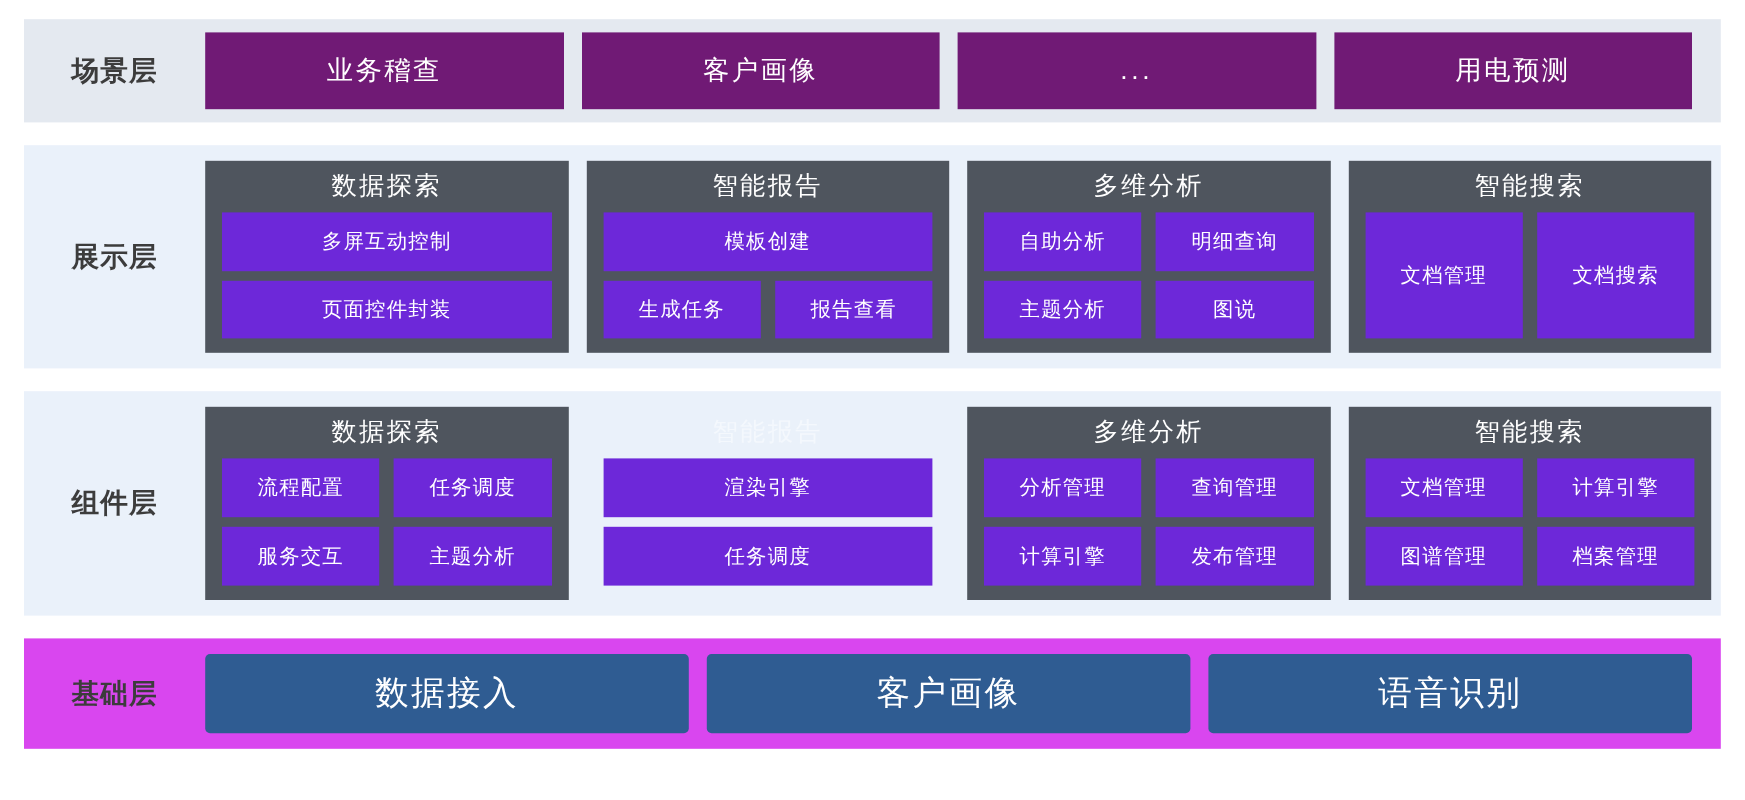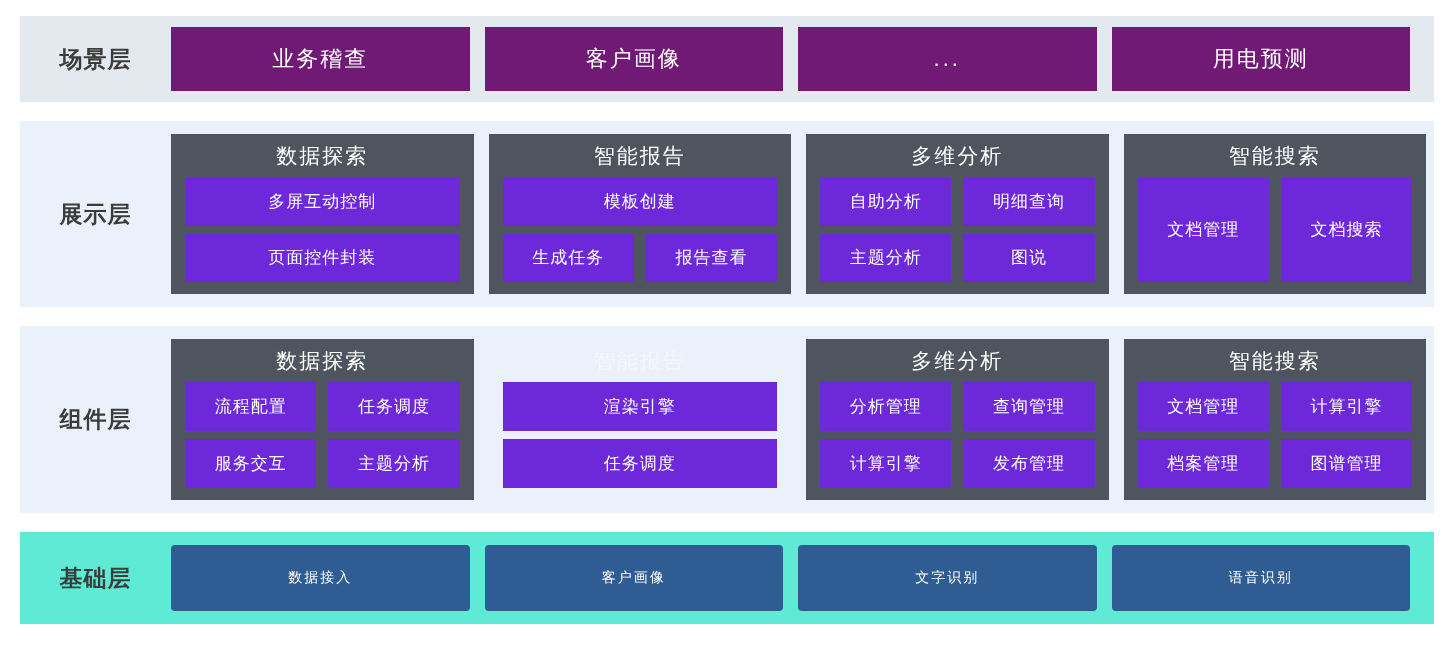--- a/index.html
+++ b/index.html
@@ -128,35 +128,35 @@
     color: #ffffff;
     display: flex;
     align-items: center;
     justify-content: center;
     font-size: 17px;
     letter-spacing: 1px;
   }
 
   
   .row-base {
-    background: #5eead4;
+    background: #d946ef;
     height: 92px;
   }
   .row-base .layer-body {
     padding: 13px 24px 13px 0;
   }
   .base-card {
     flex: 1 1 0;
     background: #2f5c92;
     color: #ffffff;
     border-radius: 4px;
     display: flex;
     align-items: center;
     justify-content: center;
-    font-size: 14px;
+    font-size: 28px;
     letter-spacing: 2px;
   }
 </style>
 </head>
 <body>
 
 <div class="diagram">
 
   <div class="layer-row row-scenario">
     <div class="layer-label">场景层</div>
@@ -269,32 +269,31 @@
       </div>
 
       <div class="panel">
         <div class="panel-title">智能搜索</div>
         <div class="tile-grid">
           <div class="tile-line">
             <div class="tile">文档管理</div>
             <div class="tile">计算引擎</div>
           </div>
           <div class="tile-line">
+            <div class="tile">图谱管理</div>
             <div class="tile">档案管理</div>
-            <div class="tile">图谱管理</div>
           </div>
         </div>
       </div>
 
     </div>
   </div>
 
   <div class="layer-row row-base">
     <div class="layer-label">基础层</div>
     <div class="layer-body">
       <div class="base-card">数据接入</div>
       <div class="base-card">客户画像</div>
-      <div class="base-card">文字识别</div>
       <div class="base-card">语音识别</div>
     </div>
   </div>
 
 </div>
 
 </body></html>

